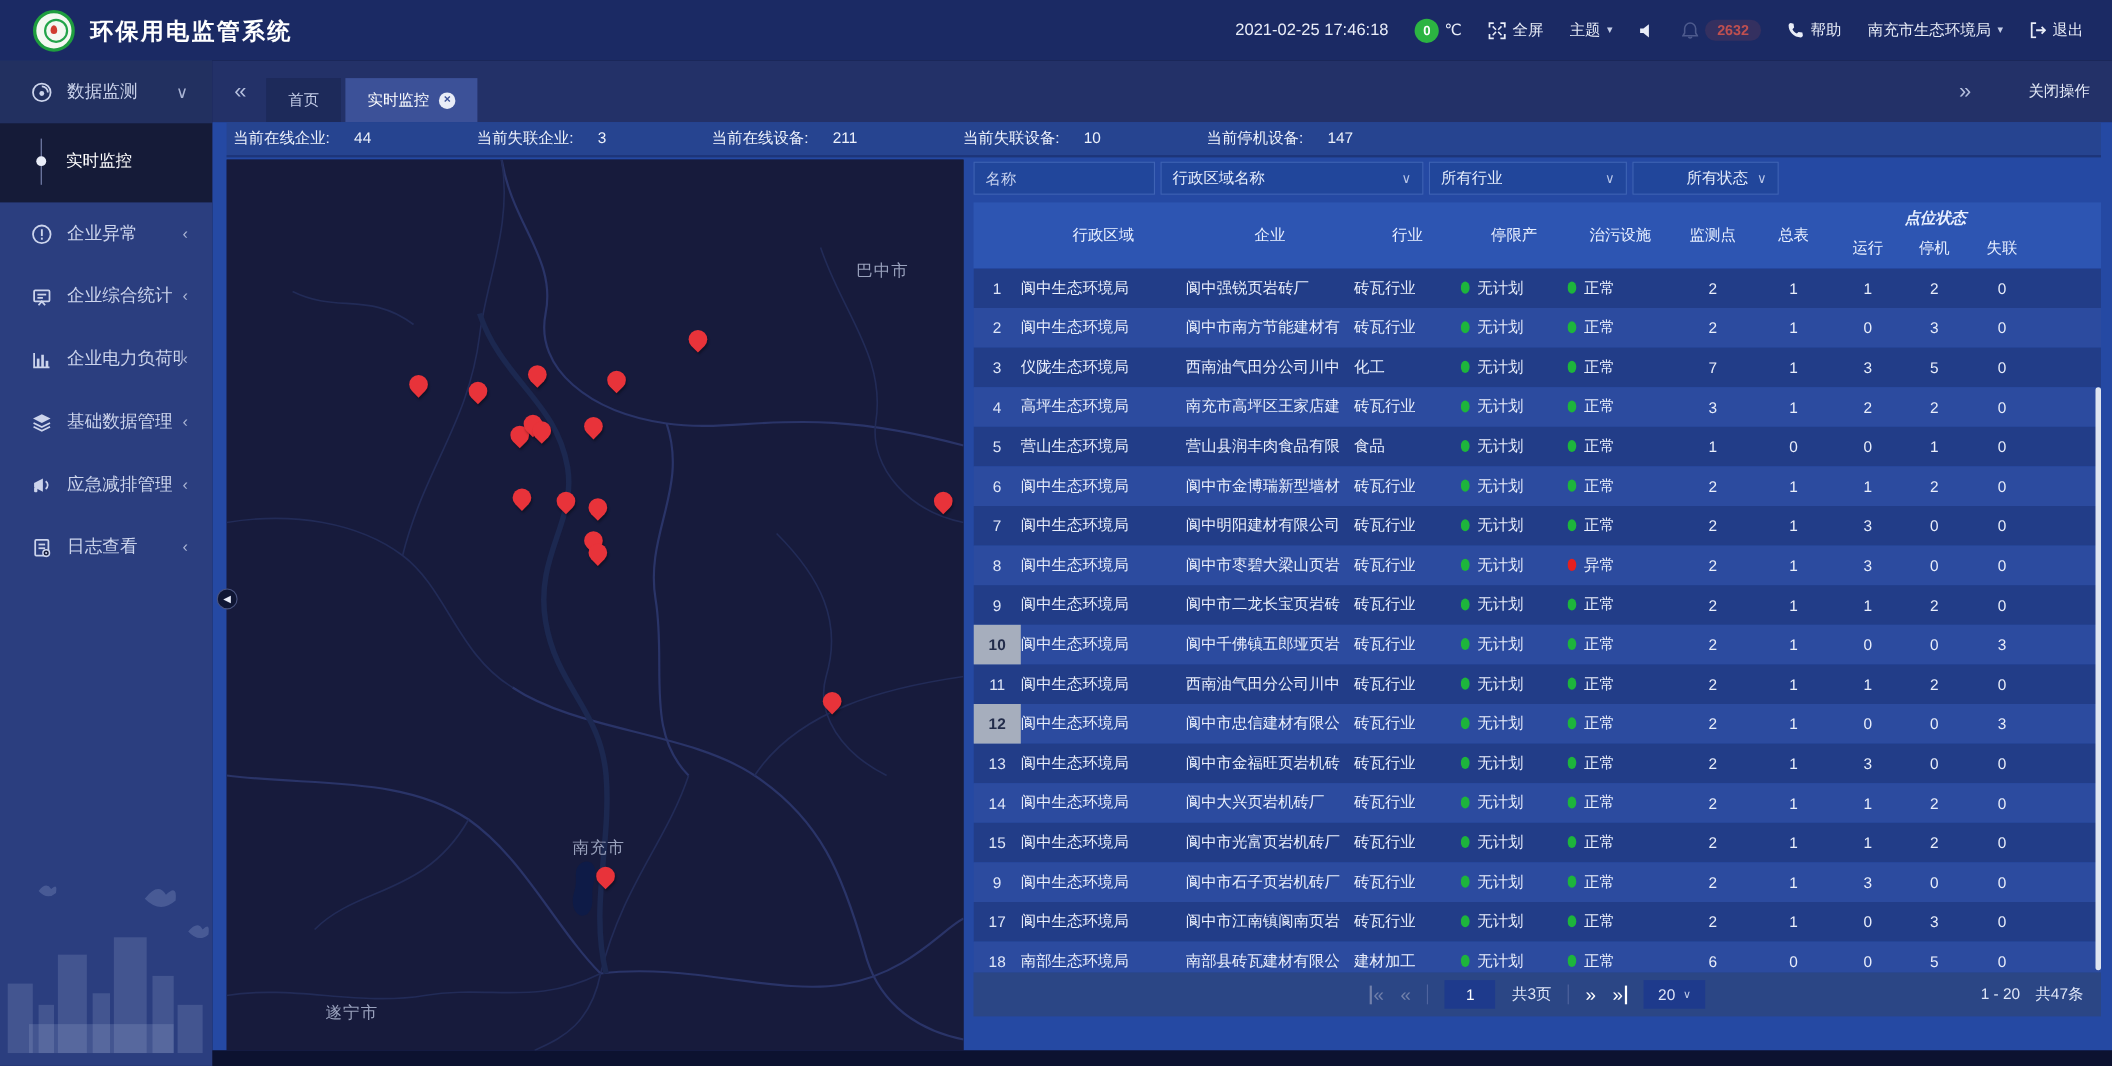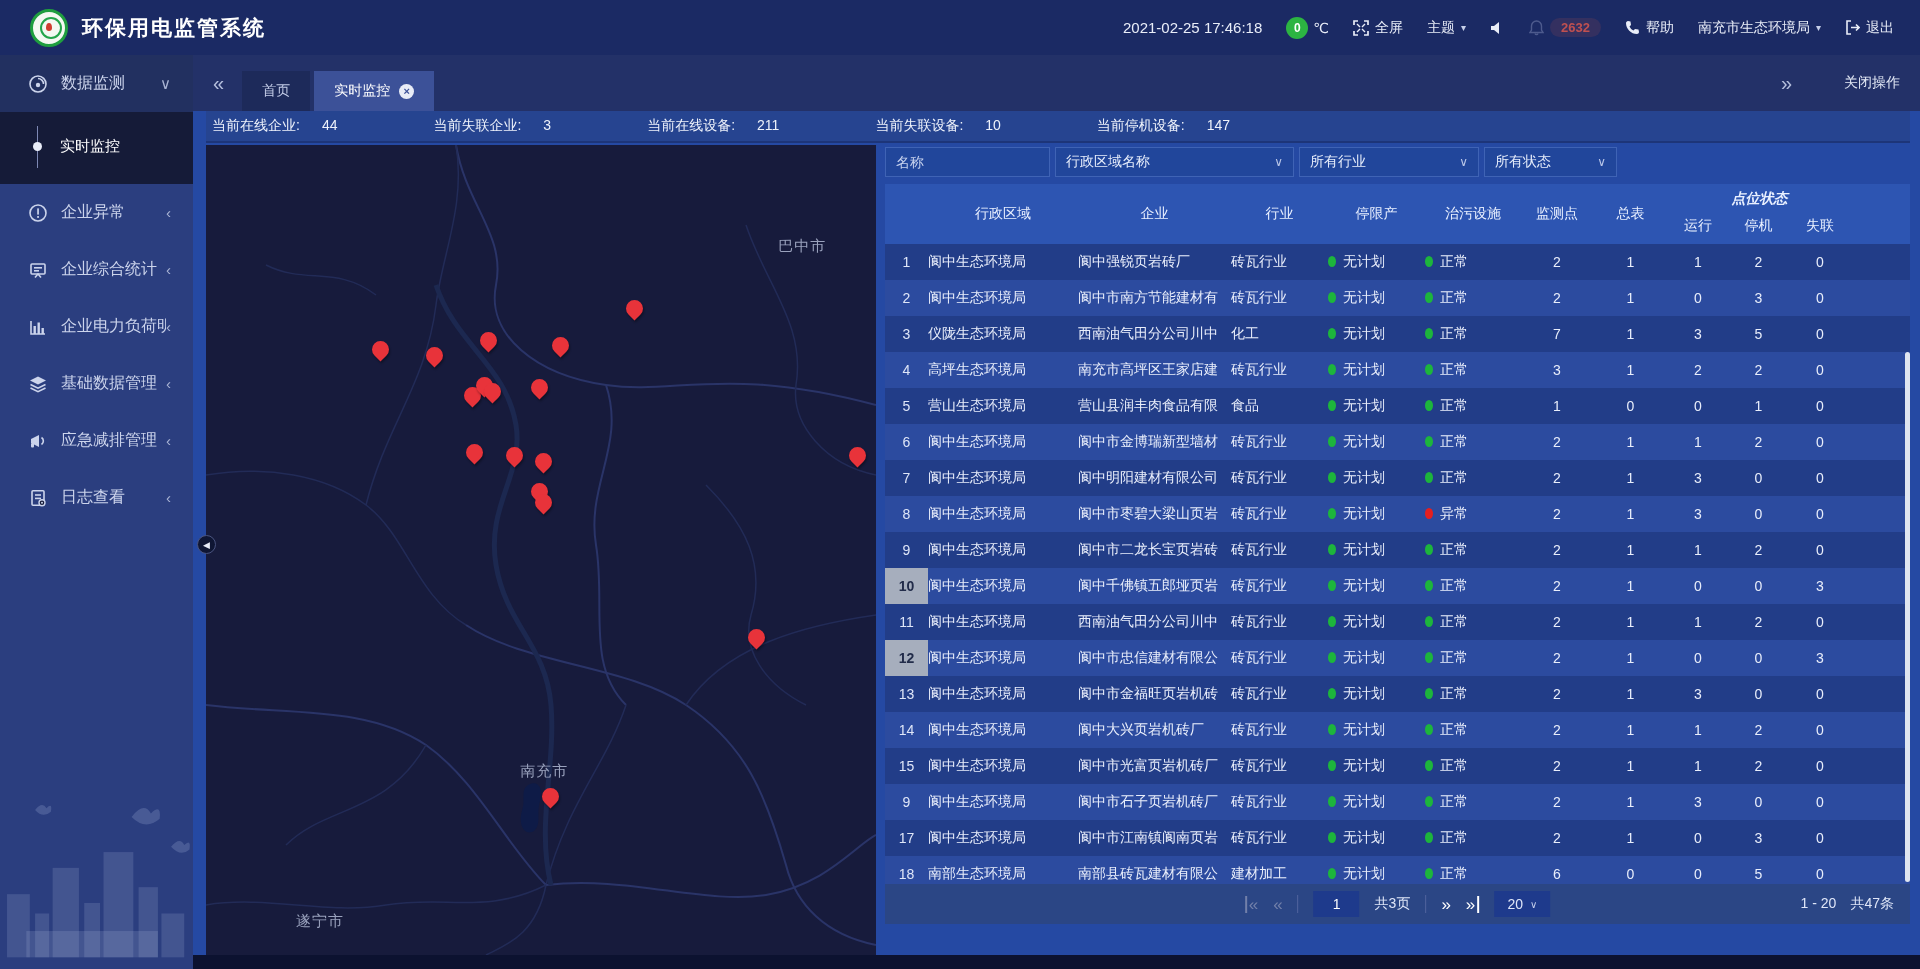--- a/index.html
+++ b/index.html
@@ -65,21 +65,21 @@
   .pin::before { content:''; position:absolute; inset:0; background:#e8333a; border-radius:50% 50% 50% 0; transform:rotate(-45deg); }
   .map-toggle { position:absolute; left:-9px; top:390px; width:19px; height:19px; border-radius:50%; background:#0f1634; border:1px solid #4a5480; color:#e8ecf8; font-size:9px; display:flex; align-items:center; justify-content:center; cursor:pointer; z-index:5; }
 
   
   .panel { flex:1; margin-left:9px; display:flex; flex-direction:column; min-width:0; }
   .filters { display:flex; gap:5px; margin:4px 0 7px; }
   .f-input { width:165px; height:30px; background:#21469b; border:1px solid #3f63b5; color:#e6edfb; padding:12px 10px; font-size:14px; font-family:inherit; }
   .f-input::placeholder { color:#c7d2ee; }
   .f-select { height:30px; background:#21469b; border:1px solid #3f63b5; color:#e6edfb; display:flex; align-items:center; justify-content:space-between; padding:0 10px; font-size:14px; cursor:pointer; }
   .f-select .chev { color:#b9c6e8; font-size:12px; margin-left:8px; }
-  .w-region { width:239px; } .w-industry { width:180px;gap:13px; } .w-status { width:133px; }
+  .w-region { width:239px; } .w-industry { width:180px;gap:13px; } .w-status { width:133px;justify-content:flex-end; }
 
   .grid-cols { display:grid; grid-template-columns:43px 150px 153px 97px 97px 96px 72px 75px 60px 61px 62px; padding-right:30px; }
   .thead { background:#2d55b2; color:#e9f0ff; font-size:14px; height:60px; grid-template-rows:24px 36px; align-items:center; }
   .th { text-align:center; white-space:nowrap; }
   .th.full { grid-row:1/3; }
   .th-group { grid-column:9/12; grid-row:1; text-align:center; font-style:italic; font-weight:bold; align-self:end; }
   .th.sub { grid-row:2; align-self:center; }
 
   .tbody { position:relative; height:640px; overflow:hidden; }
   .trow { height:36px; align-items:center; font-size:14px; color:#e9eefb; cursor:pointer; }

